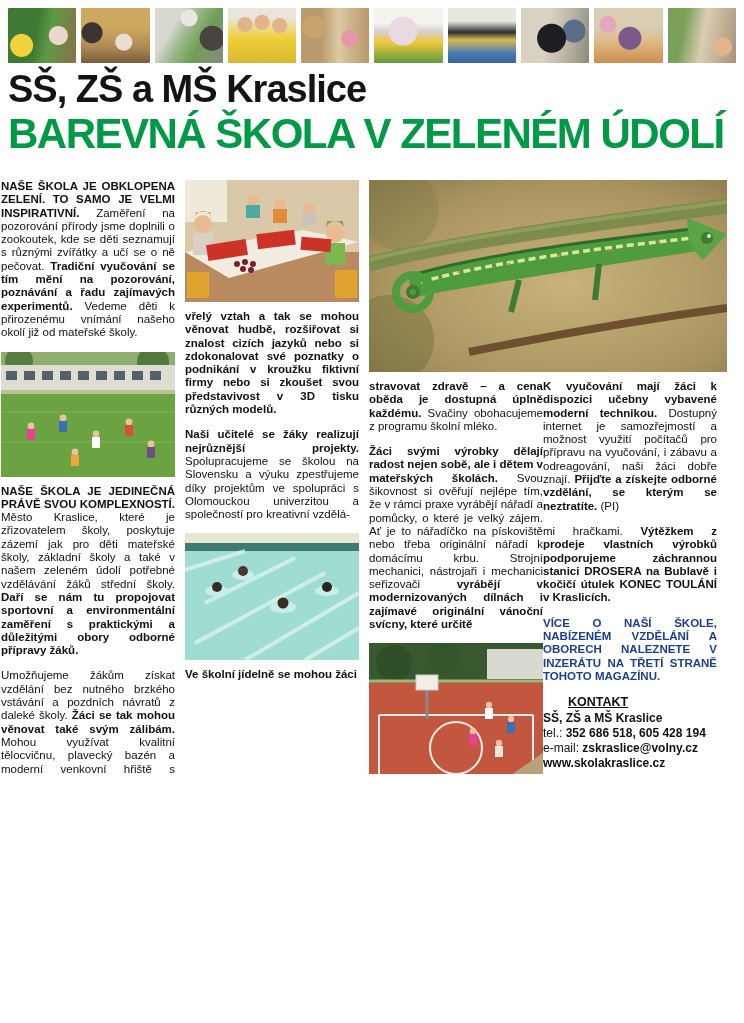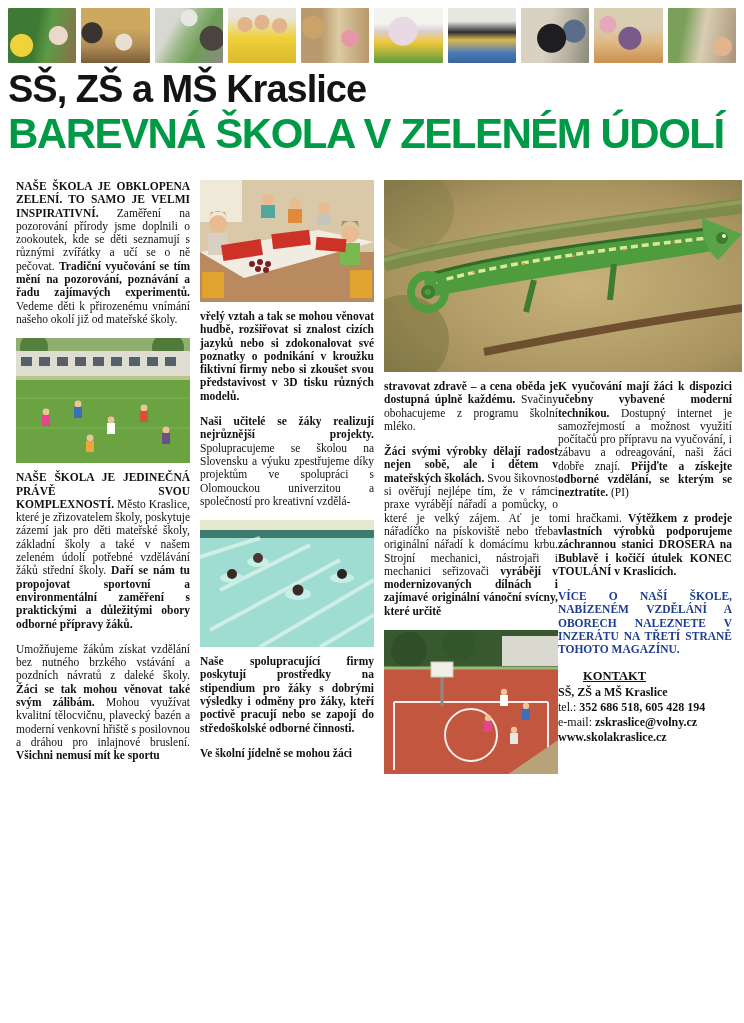--- a/index.html
+++ b/index.html
@@ -34,21 +34,21 @@
       radial-gradient(circle at 20% 30%,#e5a8b8 0 8px,rgba(0,0,0,0) 9px),
       linear-gradient(180deg,#d9cdb2 0 35%,#e0b984 62%,#c98f4f 100%);}
   .t10{background:radial-gradient(circle at 80% 70%,#e2b48c 0 9px,rgba(0,0,0,0) 10px),
       linear-gradient(100deg,#7aa05a 0 24%,#d9cdb2 52%,#a9937a 100%);}
   
   .title{position:absolute;left:8px;top:70px;font-size:38px;line-height:1.05;
          font-weight:700;letter-spacing:-1px;color:#141414;}
   .headline{position:absolute;left:8px;top:112px;font-size:42px;line-height:1.05;
          font-weight:700;letter-spacing:-1.5px;}
   
-  .bodygrid{position:absolute;left:16px;top:180px;width:728px;display:flex;gap:10px;font-family:Liberation Serif, serif;}
+  .bodygrid{position:absolute;left:1px;top:180px;width:728px;display:flex;gap:10px;}
   .col{width:174px;flex:0 0 174px;}
   .rwrap{width:358px;flex:0 0 358px;}
   .rcols{display:flex;margin-top:8px;}
   .col p, .rcols p{margin:0 0 12px 0;font-size:11.5px;line-height:13.3px;text-align:justify;}
   .col p b, .rcols p b{font-weight:700;}
   .photo{display:block;margin:0 0 8px 0;}
   .photo svg{display:block;}
   .note{font-weight:700;font-size:12.6px;line-height:15.2px;margin:2px 0 12px 0;text-align:left;}
   .contact{font-size:12px;line-height:15px;}
   .contact .khead{font-weight:700;text-decoration:underline;font-size:12.5px;margin-bottom:1px;margin-left:25px;}
@@ -190,21 +190,20 @@
           <ellipse cx="32" cy="58" rx="12" ry="5" fill="#c6efe7"></ellipse>
             <circle cx="32" cy="54" r="5" fill="#3a2c24"></circle>
           <ellipse cx="58" cy="42" rx="11" ry="5" fill="#c6efe7"></ellipse>
             <circle cx="58" cy="38" r="5" fill="#4a362c"></circle>
           <ellipse cx="98" cy="74" rx="13" ry="6" fill="#c6efe7"></ellipse>
             <circle cx="98" cy="70" r="5.5" fill="#3a2c24"></circle>
           <ellipse cx="142" cy="58" rx="12" ry="5" fill="#c6efe7"></ellipse>
             <circle cx="142" cy="54" r="5" fill="#2c2420"></circle>
         </svg>
       </span>
-      <p><b>Naše spolupracující firmy poskytují prostředky na stipendium pro žáky s dobrými výsledky i odměny pro žáky, kteří poctivě pracují nebo se zapojí do středoškolské odborné činnosti.</b></p>
       <p><b>Ve školní jídelně se mohou žáci</b></p>
     </div>
 
     <div class="rwrap">
       <span class="photo">
         <svg width="358" height="192" viewBox="0 0 358 192">
           <defs>
             <radialGradient id="chbg" cx="55%" cy="55%" r="75%">
               <stop offset="0%" stop-color="#c9b27b"></stop>
                 <stop offset="70%" stop-color="#a99460"></stop>

